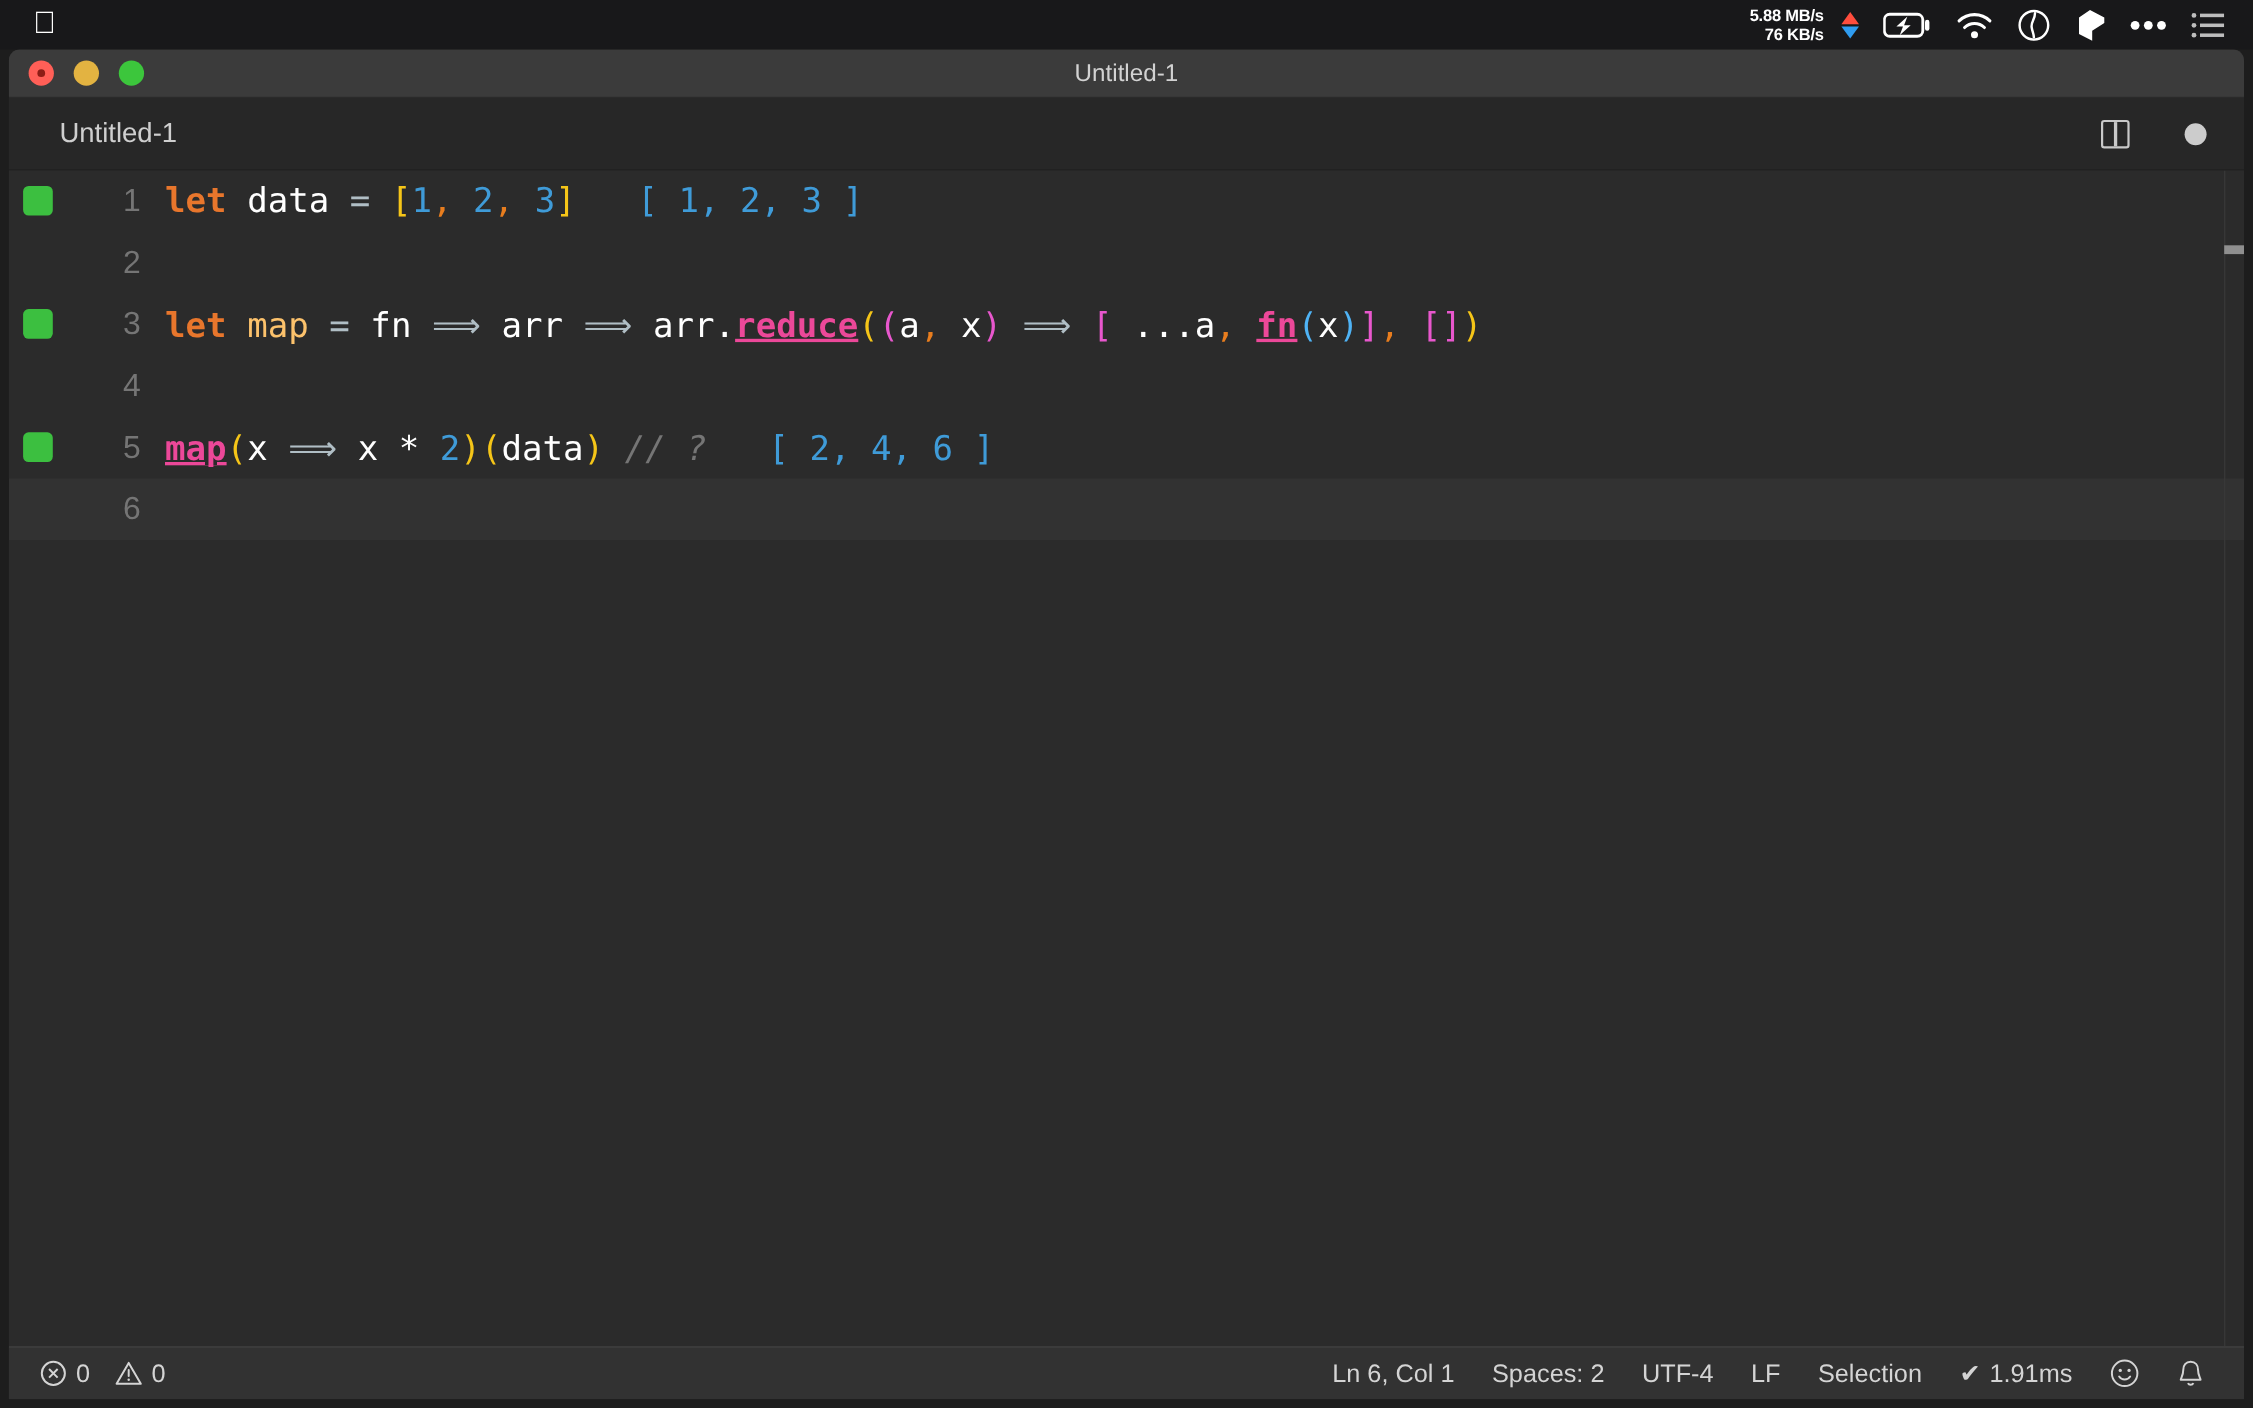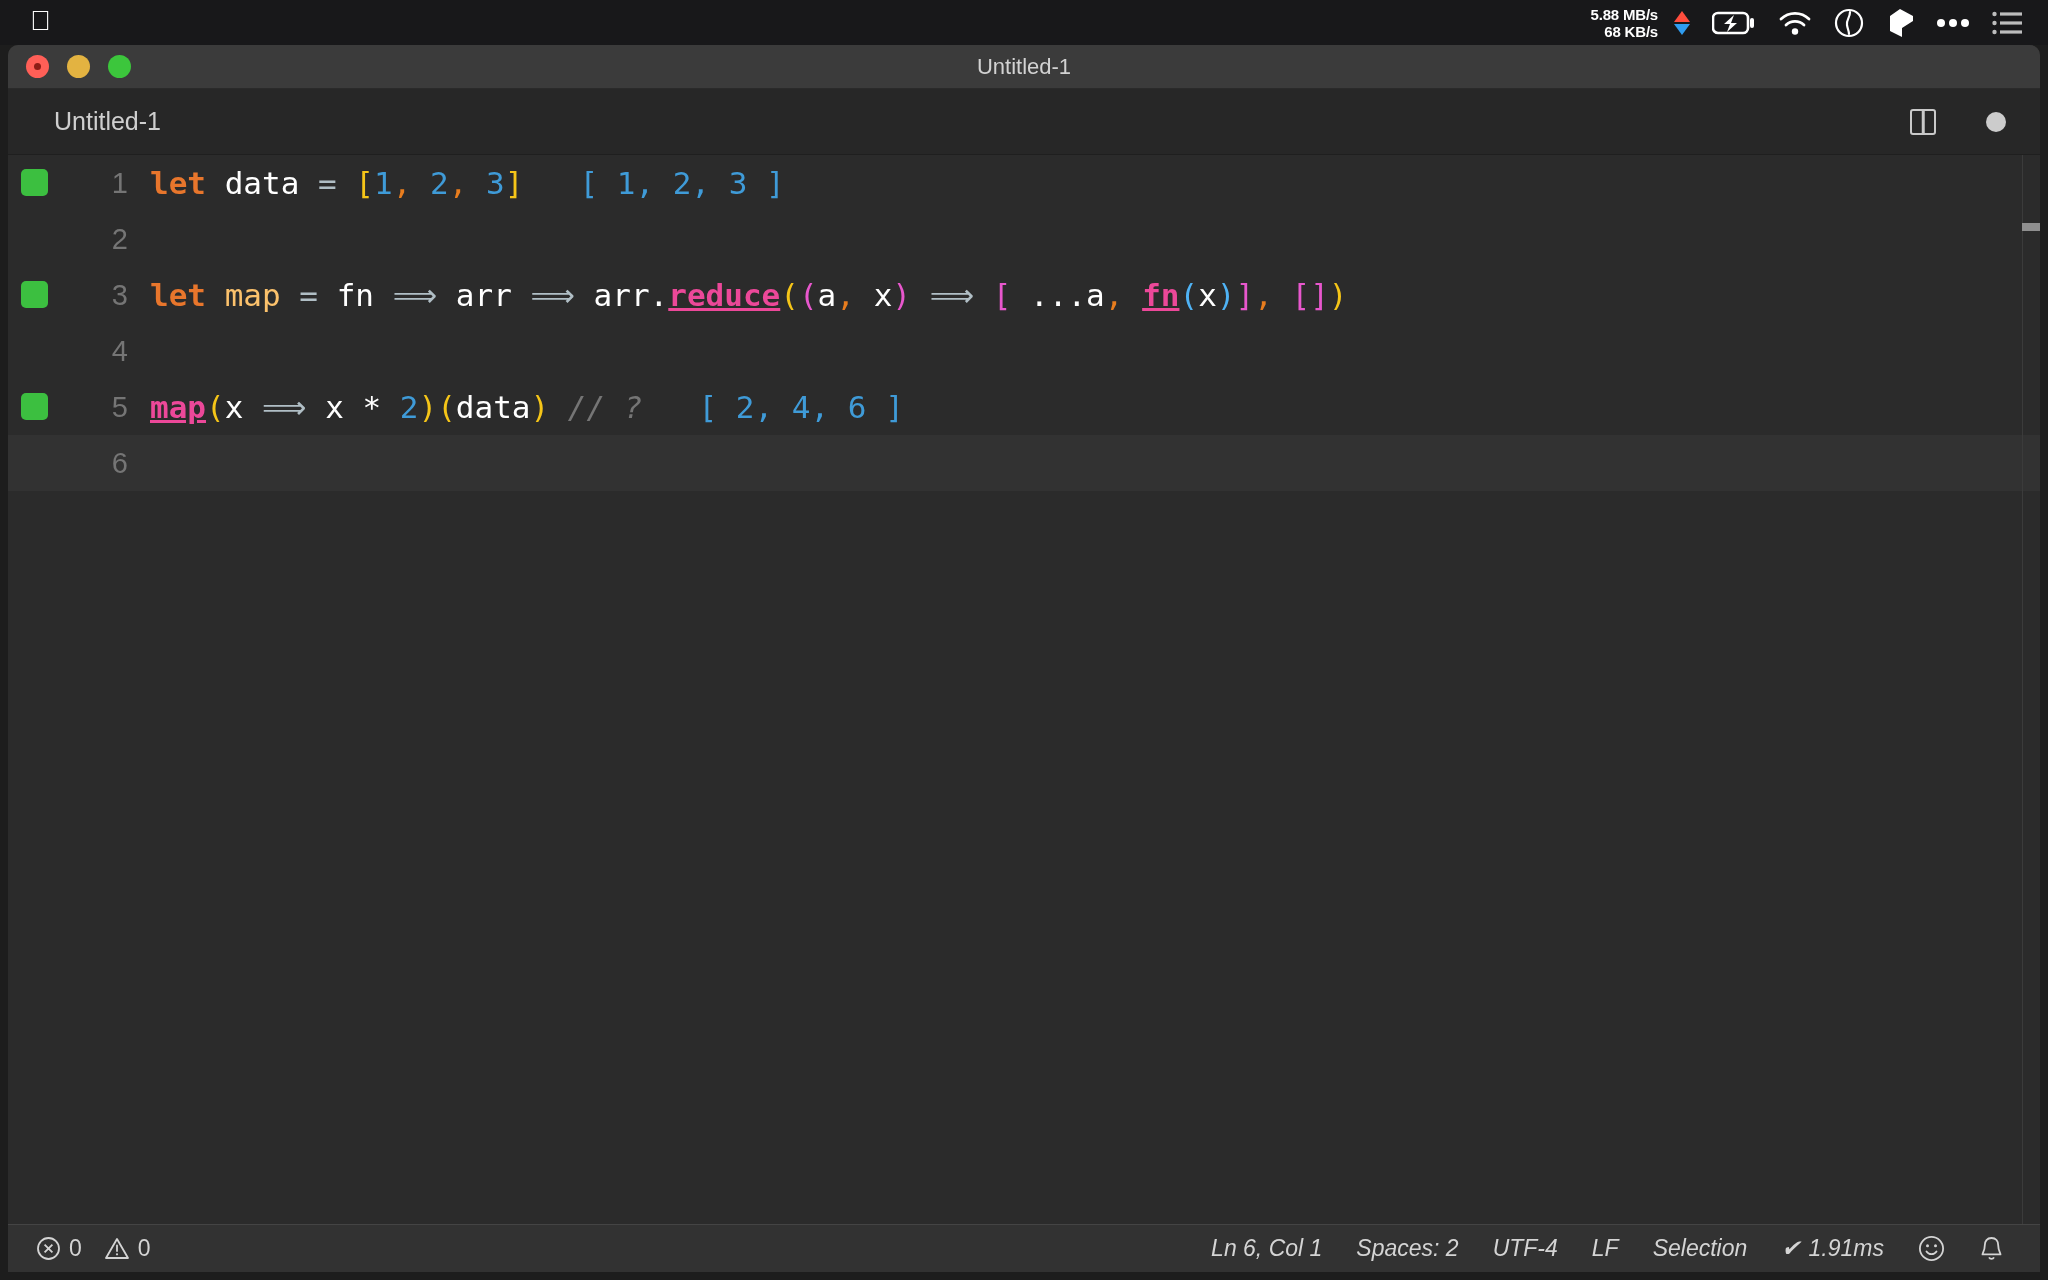--- a/index.html
+++ b/index.html
@@ -222,36 +222,35 @@
   }
   #status-left {
     display:flex; align-items:center;
     margin-left:28px; gap:10px;
   }
   #status-right {
     margin-left:auto;
     display:flex; align-items:flex-start;
     gap:34px;
     margin-right:36px;
-    font-style:italic;
   }
   .sb-item { display:flex; align-items:center; gap:8px; white-space:nowrap; }
   .err-icon, .warn-icon { display:inline-flex; }
 </style>
 </head>
 <body>
 
 <div id="menubar">
   <span class="apple"></span>
 
   <div id="menu-status">
     <div class="net-speed">
       <div class="net-nums">
         <span>5.88 MB/s</span>
-        <span>68 KB/s</span>
+        <span>76 KB/s</span>
       </div>
       <div class="net-arrows">
         <div class="tri-up"></div>
         <div class="tri-dn"></div>
       </div>
     </div>
 
     <span class="mb-icon">
       <svg width="44" height="26" viewBox="0 0 44 26">
         <rect x="1" y="3" width="35" height="20" rx="5" fill="none" stroke="#fff" stroke-width="2.6"></rect>

